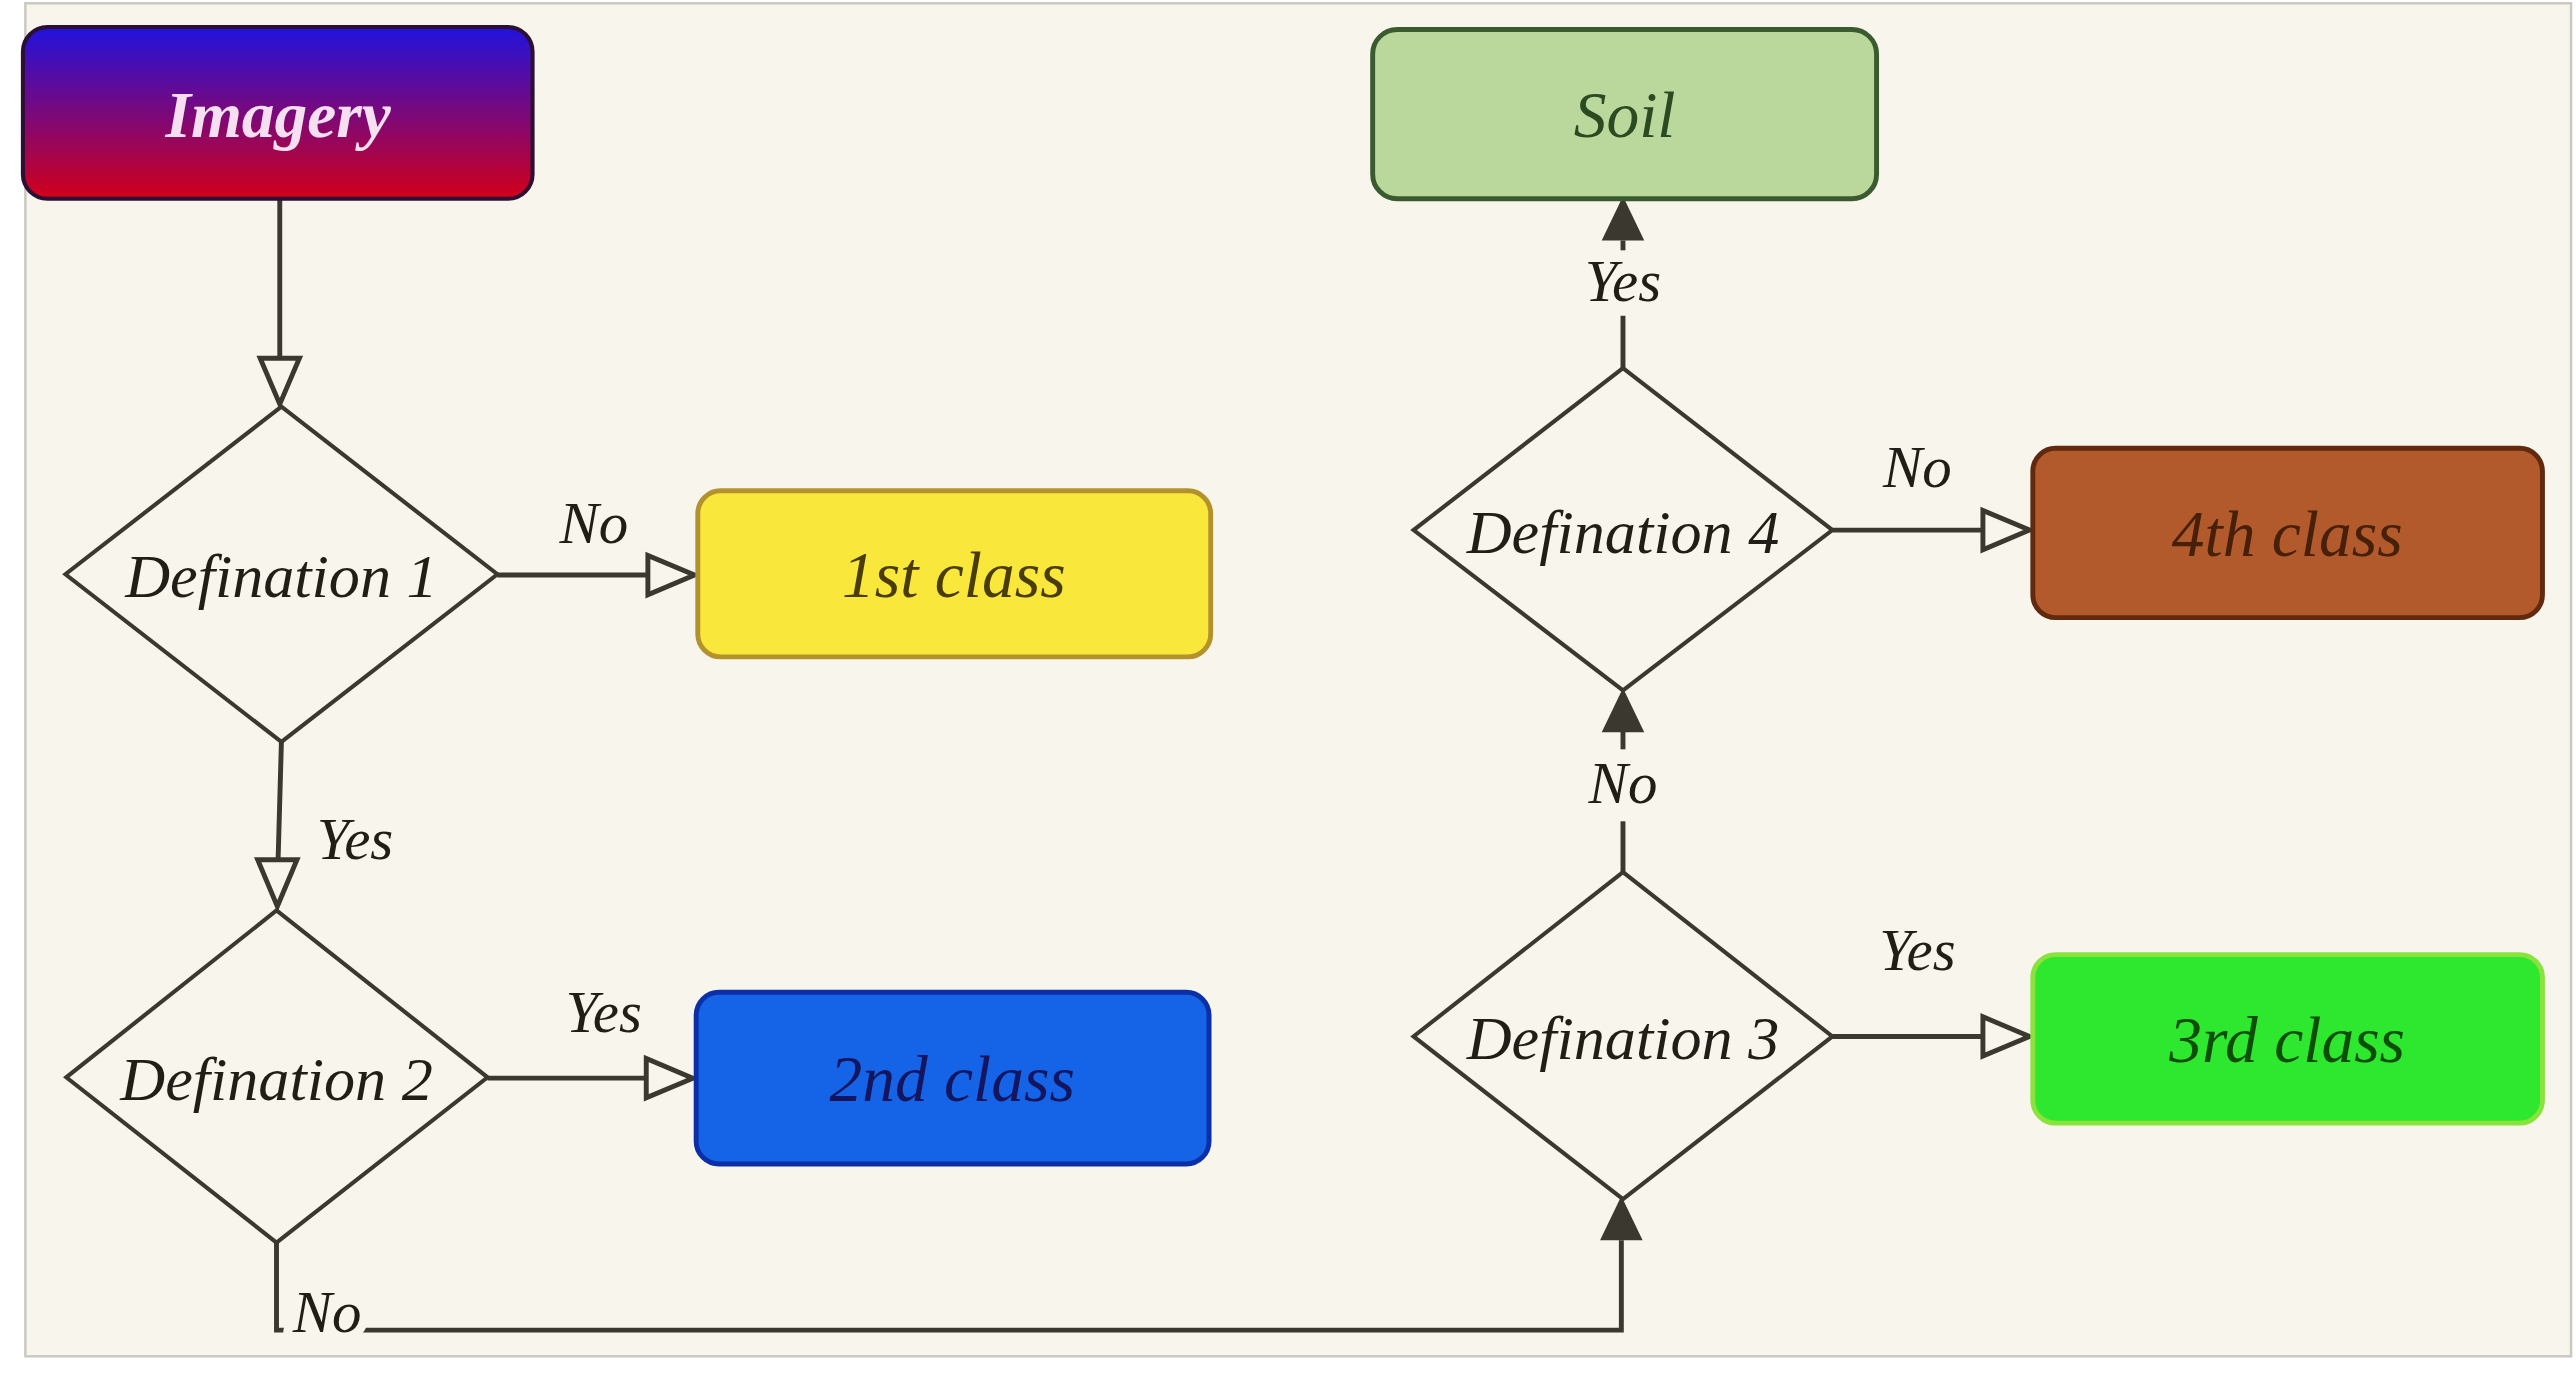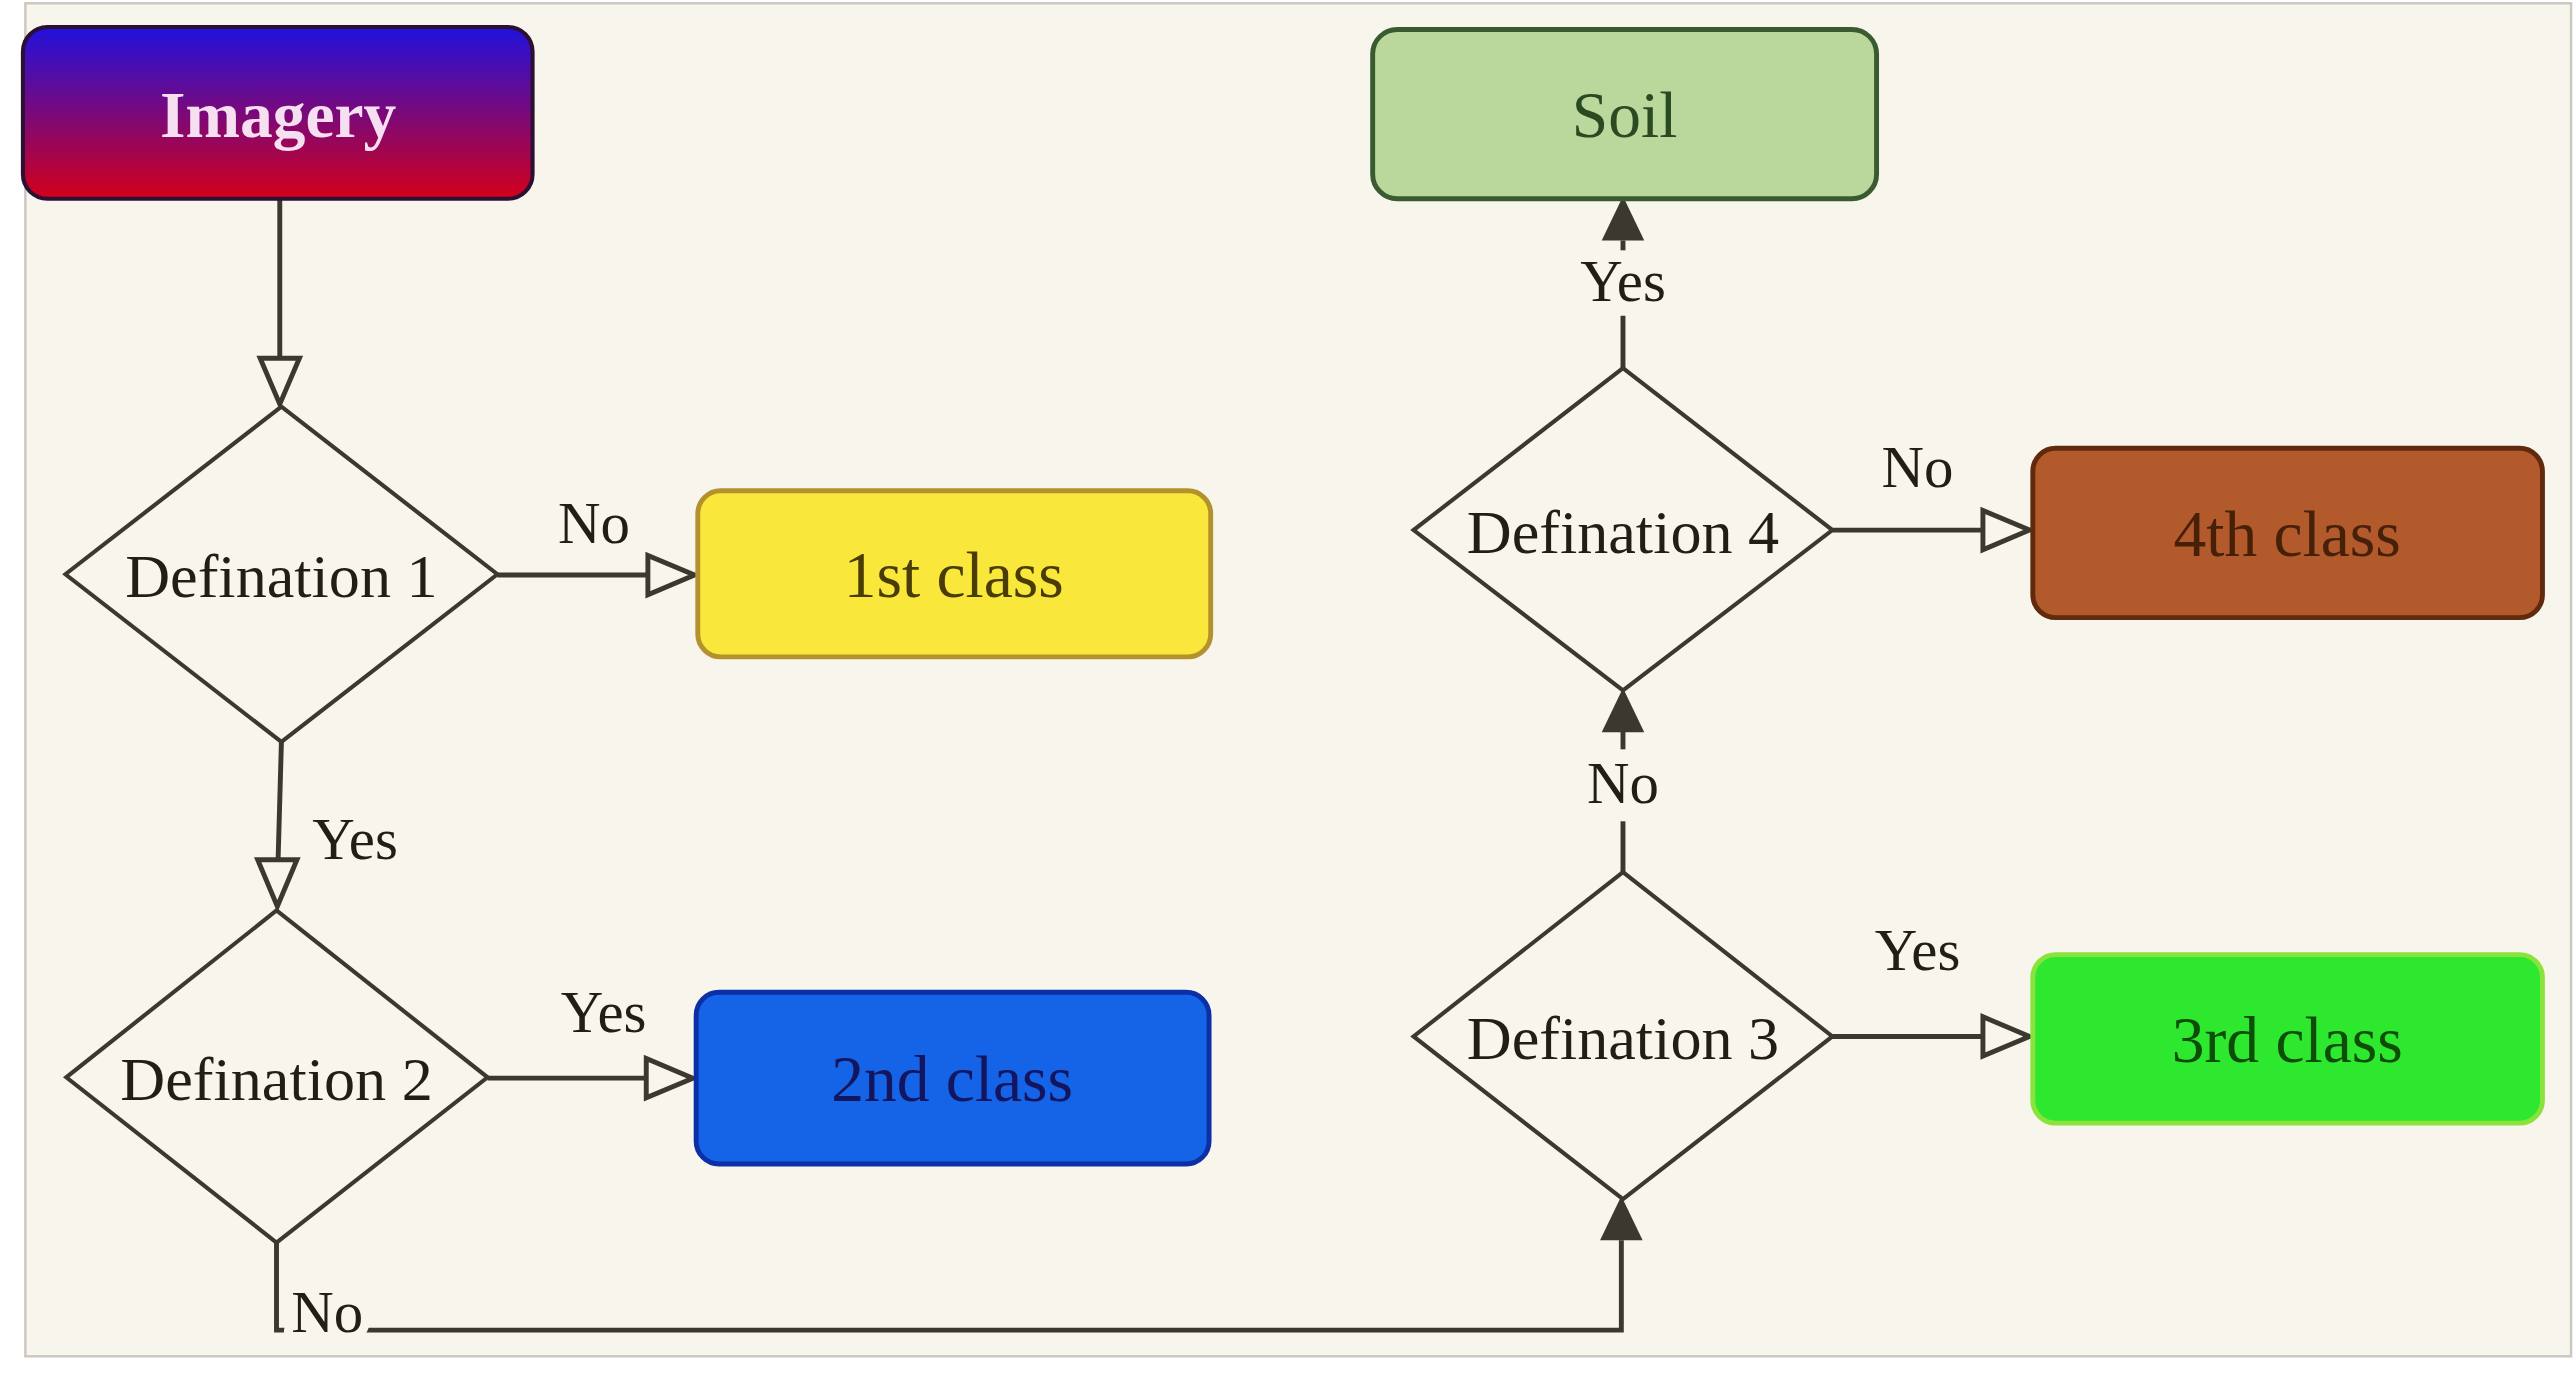--- a/index.html
+++ b/index.html
@@ -1,16 +1,16 @@
 <!DOCTYPE html>
 <html style="font-size:13px"><head>
 <meta charset="utf-8">
 <style>
   html, body { margin: 0; padding: 0; background: #ffffff; }
-  .page { width: 100%; }
+  .page { width: 100%; font-style: italic; }
   svg { display: block; width: 100%; height: auto; font-family: "Liberation Serif", serif; }
   .node-label { font-size: 80px; text-anchor: middle; dominant-baseline: central; }
   .node-label.bold { font-weight: 700; }
   .decision-label { font-size: 76px; text-anchor: middle; dominant-baseline: central; }
   .edge-label { font-size: 72px; text-anchor: middle; dominant-baseline: central; }
   
   .halo { paint-order: stroke fill; stroke: #f8f5ec; stroke-width: 22px; stroke-linejoin: round; }
 </style>
 </head>
 <body>

